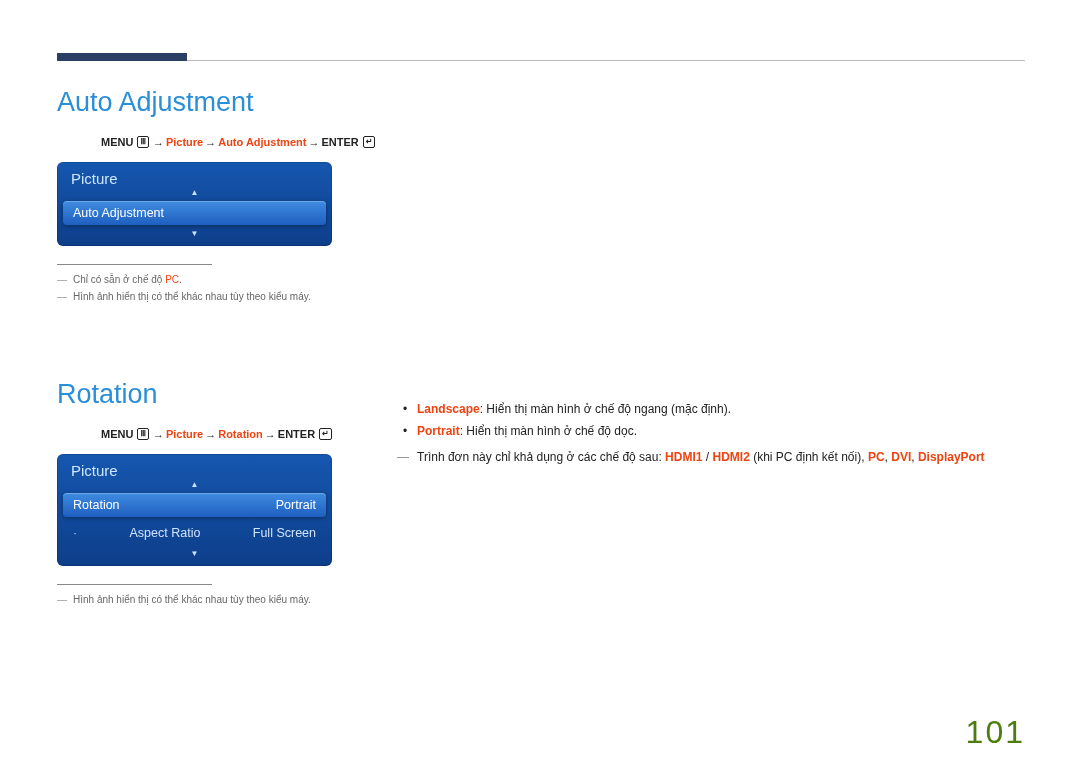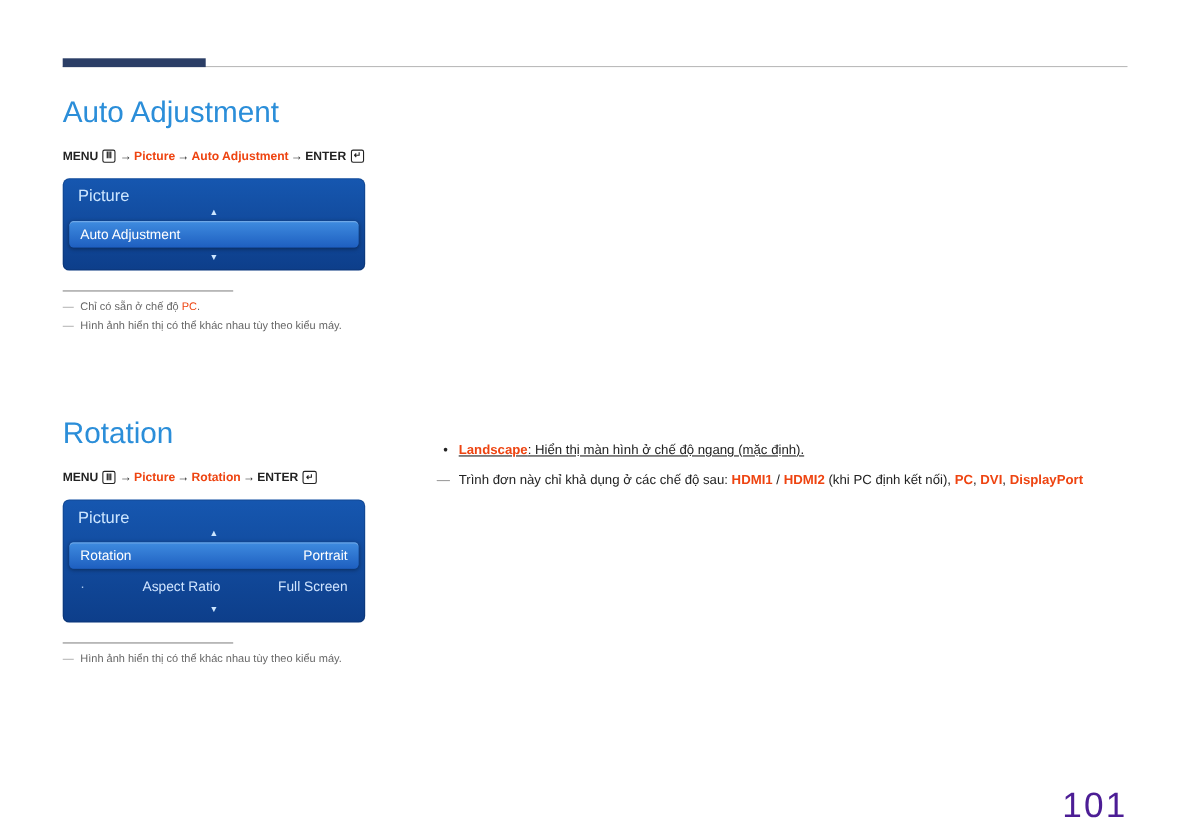--- a/index.html
+++ b/index.html
@@ -52,20 +52,21 @@
   }
   .crumb {
     font-size: 11px;
     font-weight: bold;
     color: #222;
     margin-bottom: 14px;
     display: flex;
     align-items: center;
     flex-wrap: wrap;
     gap: 2px;
+    margin-left: 44px;
   }
   .crumb .red { color: #ee4411; font-weight: bold; }
   .crumb .ico {
     display: inline-block;
     border: 1px solid #222;
     border-radius: 2px;
     font-size: 8px;
     padding: 0 2px;
     line-height: 10px;
     margin: 0 2px;
@@ -127,21 +128,20 @@
     color: #666;
     line-height: 1.7;
   }
   .note .red { color: #ee4411; }
   .note-line { display:flex; gap:6px; }
   .note-dash { color:#999; }
 
   .right ul {
     margin: 6px 0;
     padding-left: 20px;
-    text-decoration: underline;
   }
   .right li {
     font-size: 12px;
     line-height: 1.8;
     list-style: none;
     position:relative;
   }
   .right li::before {
     content:"•";
     position:absolute;
@@ -149,21 +149,21 @@
   }
   .right .red { color: #ee4411; font-weight: bold; }
   .right .dash-line { display:flex; gap:8px; }
   .right .dash { color:#888; flex:0 0 auto; }
 
   .page-num {
     position: absolute;
     right: 55px;
     bottom: 12px;
     font-size: 32px;
-    color: #4c1d95;
+    color: #4d7c0f;
     font-weight: 300;
     letter-spacing: 2px;
   }
 
   .gap { height: 48px; }
 </style>
 </head>
 <body>
 
 <div class="page">
@@ -250,20 +250,23 @@
           <span>Hình ảnh hiển thị có thể khác nhau tùy theo kiểu máy.</span>
         </div>
       </div>
     </div>
 
     <div class="right">
       <ul>
         <li>
           <span class="red">Landscape</span><span>: Hiển thị màn hình ở chế độ ngang (mặc định).</span>
         </li>
+        <li>
+          <span class="red">Portrait</span><span>: Hiển thị màn hình ở chế độ dọc.</span>
+        </li>
       </ul>
       <div class="dash-line">
         <span class="dash">―</span>
         <span>
           <span>Trình đơn này chỉ khả dụng ở các chế độ sau: </span><span class="red">HDMI1</span><span> / </span><span class="red">HDMI2</span><span> (khi PC định kết nối), </span><span class="red">PC</span><span>, </span><span class="red">DVI</span><span>, </span><span class="red">DisplayPort</span>
         </span>
       </div>
     </div>
   </div>
 

